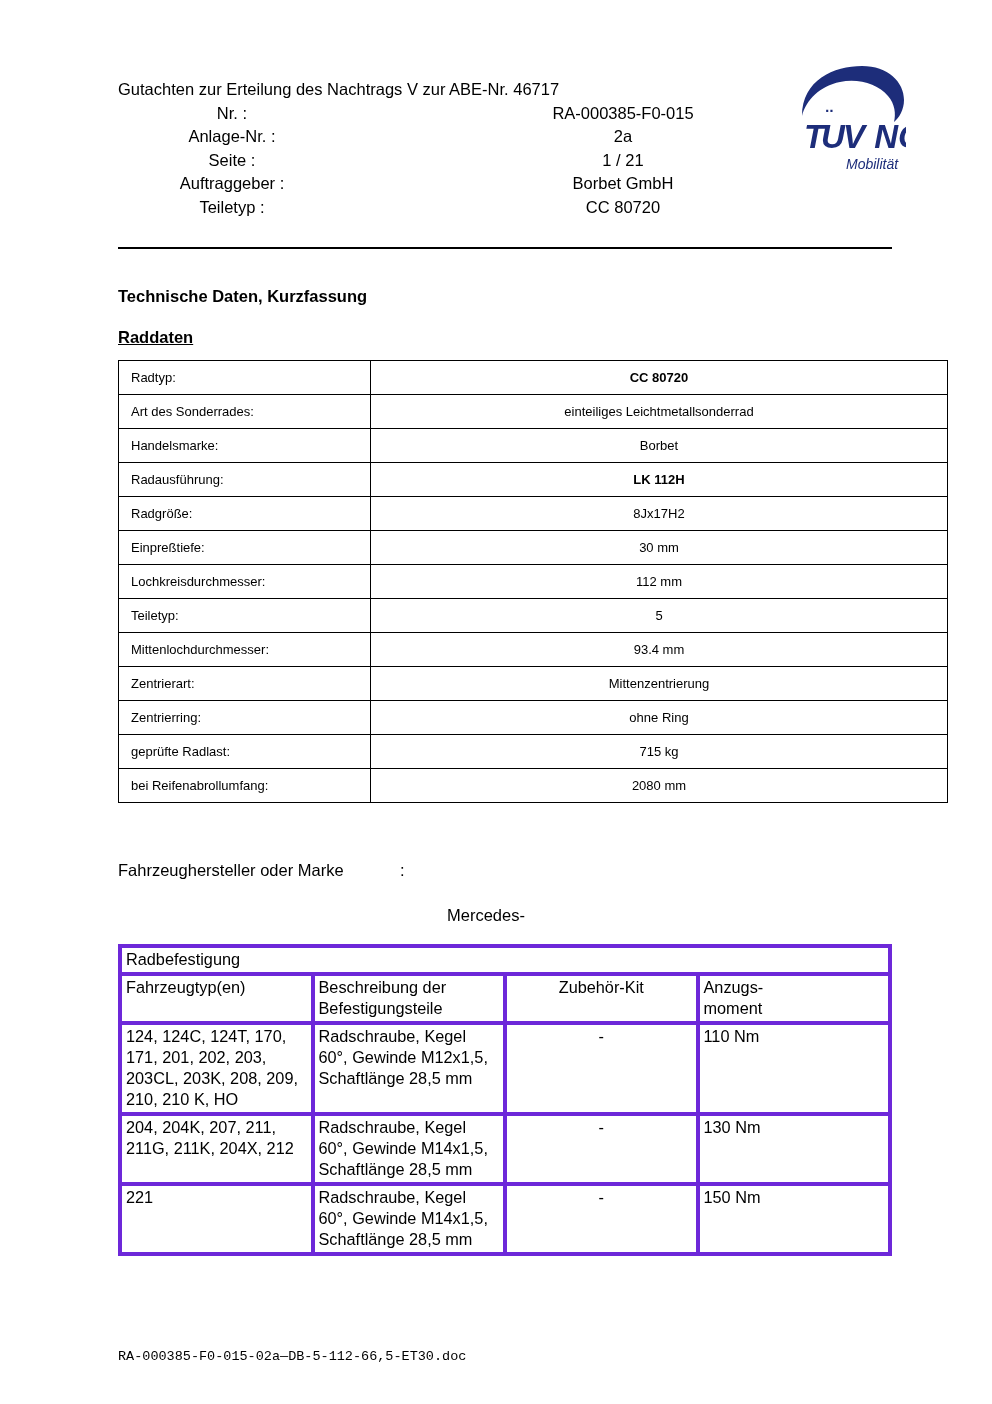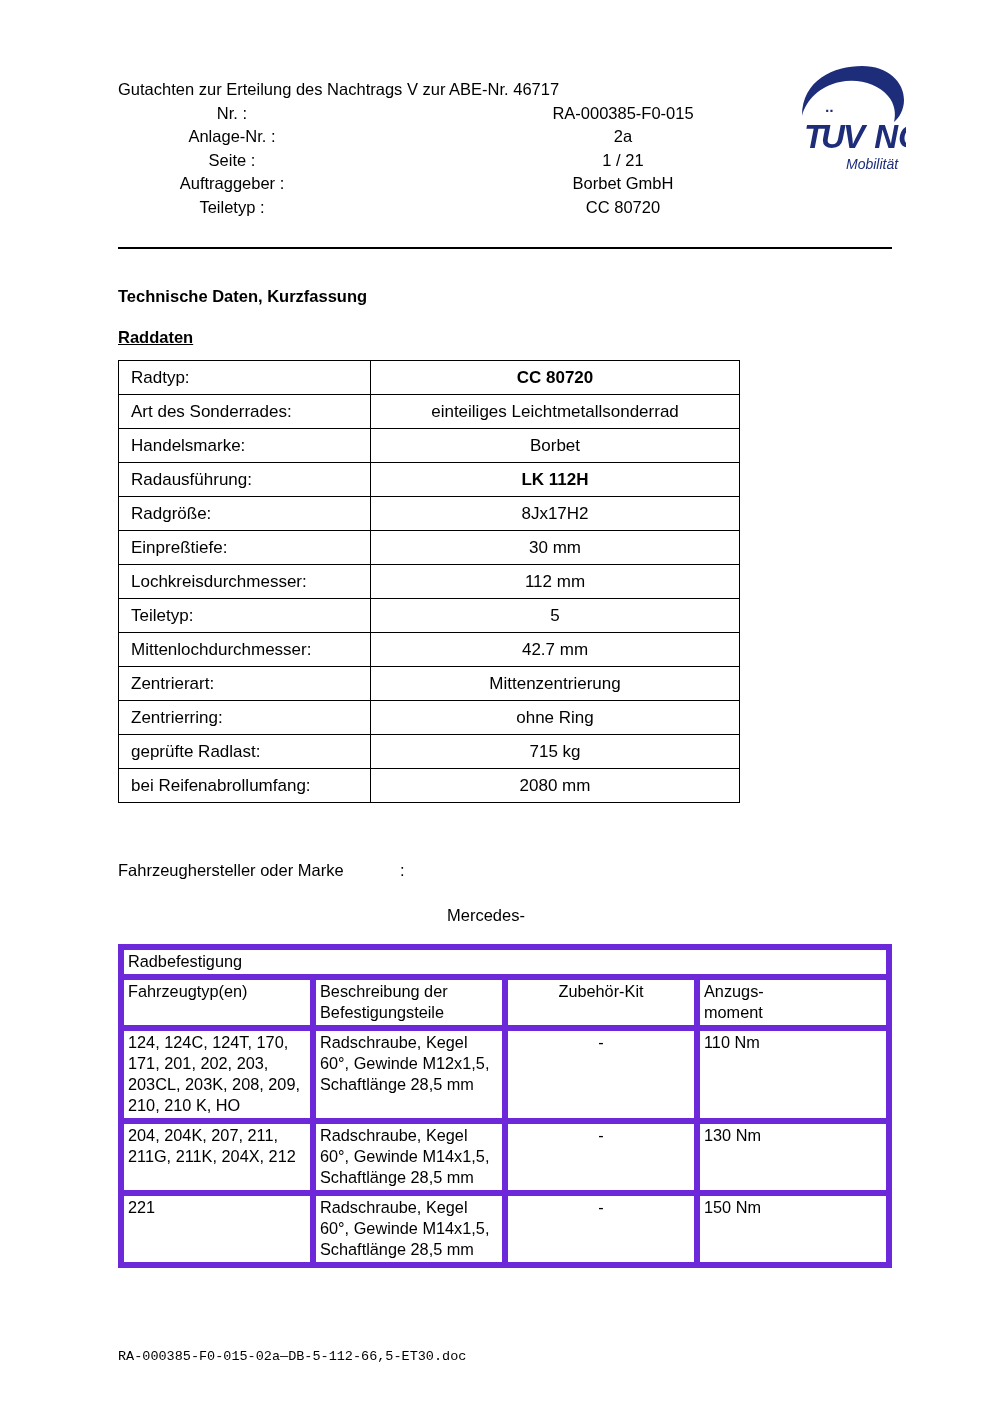--- a/index.html
+++ b/index.html
@@ -77,24 +77,24 @@
   h3.subsection {
     font-size: 16.5px;
     font-weight: bold;
     text-decoration: underline;
     margin: 22px 0 0 0;
   }
 
   
   table.raddaten {
     border-collapse: collapse;
-    width: 622px;
+    width: 830px;
     margin-top: 13px;
     table-layout: fixed;
-    font-size: 17px;
+    font-size: 13px;
   }
   table.raddaten td {
     border: 1px solid #000;
     height: 33px;
     padding: 0 12px;
     vertical-align: middle;
   }
   table.raddaten td.label {
     width: 227px;
     text-align: left;
@@ -119,21 +119,21 @@
 
   
   table.radbef {
     border-collapse: collapse;
     width: 774px;
     margin-top: 19px;
     table-layout: fixed;
     font-size: 16.3px;
   }
   table.radbef td, table.radbef th {
-    border: 6px solid #6d28d9;
+    border: 4px solid #6d28d9;
     padding: 1px 4px 2px 4px;
     vertical-align: top;
     text-align: left;
     font-weight: normal;
     line-height: 21px;
   }
   table.radbef td.c-type { width: 266px; }
   table.radbef td.c-desc { width: 330px; }
   table.radbef td.c-kit  { width: 111px; text-align: center; }
   table.radbef td.c-torque { width: auto; }
@@ -228,21 +228,21 @@
       <tr>
         <td class="label">Lochkreisdurchmesser:</td>
         <td class="value">112 mm</td>
       </tr>
       <tr>
         <td class="label">Teiletyp:</td>
         <td class="value">5</td>
       </tr>
       <tr>
         <td class="label">Mittenlochdurchmesser:</td>
-        <td class="value">42.7 mm</td>
+        <td class="value">93.4 mm</td>
       </tr>
       <tr>
         <td class="label">Zentrierart:</td>
         <td class="value">Mittenzentrierung</td>
       </tr>
       <tr>
         <td class="label">Zentrierring:</td>
         <td class="value">ohne Ring</td>
       </tr>
       <tr>

